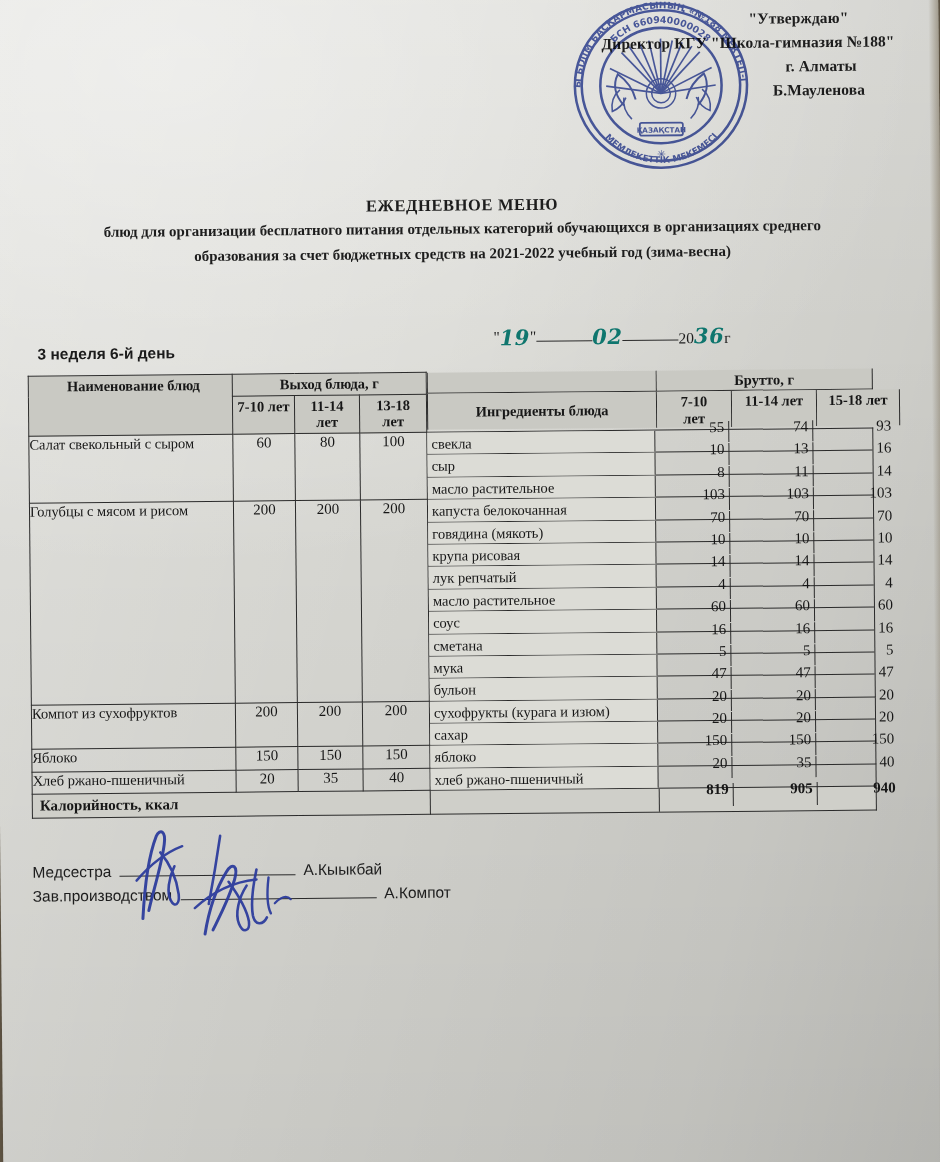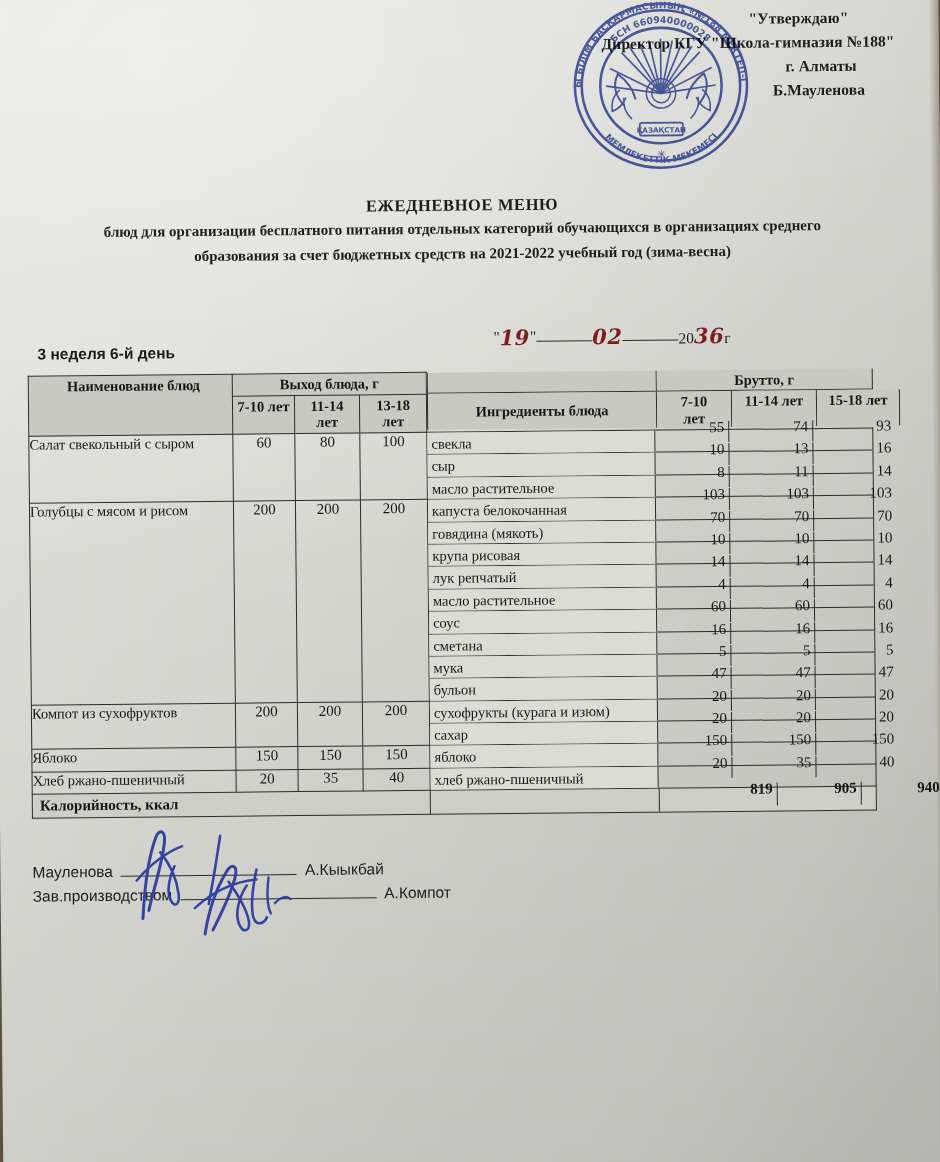--- a/index.html
+++ b/index.html
@@ -121,21 +121,21 @@
     font-size: 15.5px;
     color: #1d1d1d;
     white-space: nowrap;
   }
   #dateline .q { position: relative; top: -3px; }
   #dateline .hw {
     font-family: "DejaVu Serif", serif;
     font-style: italic;
     font-weight: 700;
     font-size: 21px;
-    color: #7f1d1d;
+    color: #0f766e;
     letter-spacing: .5px;
   }
   #dateline .rule {
     display: inline-block;
     border-bottom: 1.4px solid #2a2a2a;
     vertical-align: 3px;
   }
   #dateline .r1 { width: 56px; }
   #dateline .r2 { width: 56px; }
 
@@ -524,33 +524,33 @@
                     <div class="br b2">35</div>
                     <div class="br b3">40</div>
                   </div>
                 </td>
               </tr>
               <tr class="kcal">
                 <td colspan="4">Калорийность, ккал</td>
                 <td style="padding: 0px; background: rgb(207, 207, 201);">
                   <div style="display: flex; height: 23px;">
                     <div style="flex: 0 0 228px; width: 228px; border-right: 1.5px solid rgb(43, 43, 43);"></div>
-                    <div class="br" style="position: relative; top: -5px; font-weight: 700; margin-left: 44px;">819</div>
+                    <div class="br" style="position: relative; top: -5px; font-weight: 700;">819</div>
                     <div class="br b2" style="position: relative; top: -5px; font-weight: 700; padding-left: 24px;">905</div>
                     <div class="br b3" style="position: relative; top: -5px; font-weight: 700;">940</div>
                   </div>
                 </td>
               </tr>
             </tbody>
         </table>
       </div>
 
       <div id="signatures">
         <div class="srow">
-          <span class="slabel">Мауленова</span>
+          <span class="slabel">Медсестра</span>
           <span class="sline l1"></span>
           <span class="sname">А.Кыыкбай</span>
         </div>
         <div class="srow">
           <span class="slabel">Зав.производством</span>
           <span class="sline l2"></span>
           <span class="sname">А.Компот</span>
         </div>
       </div>
 

